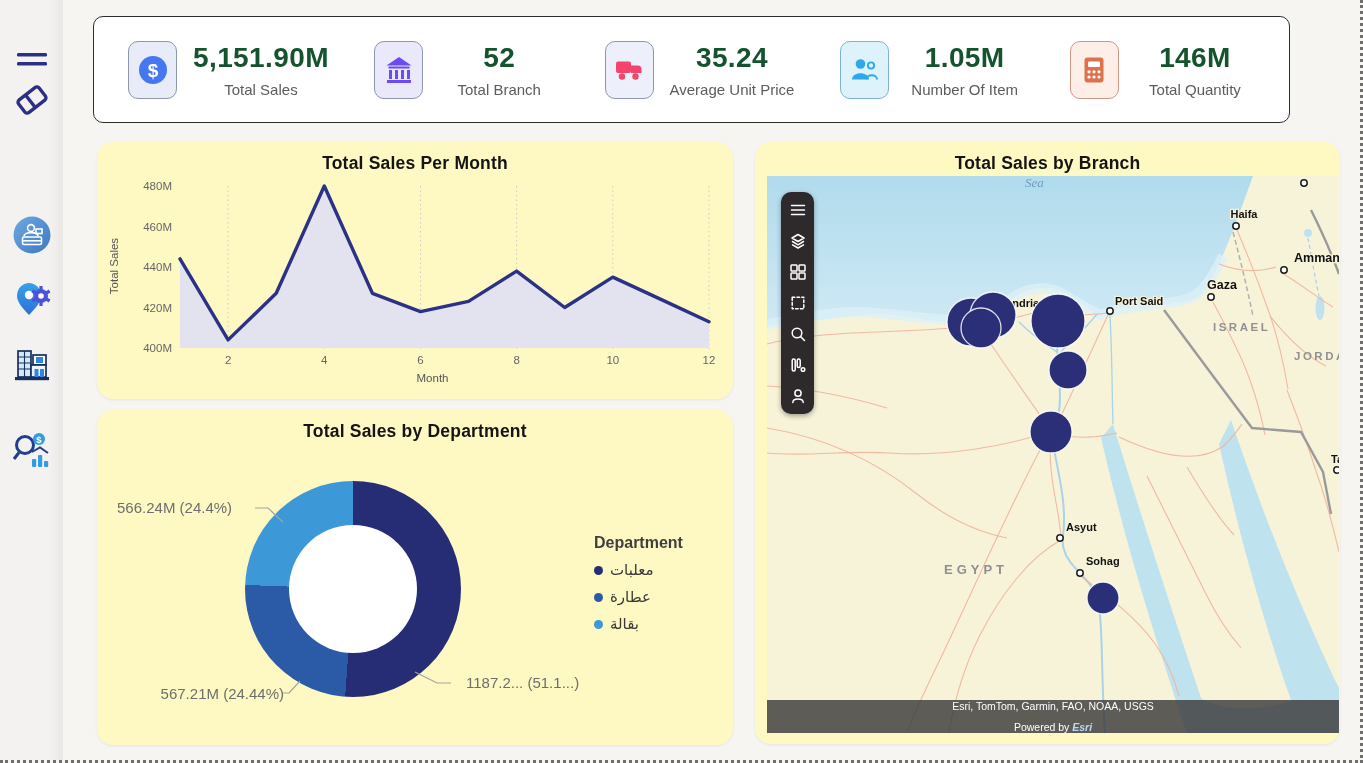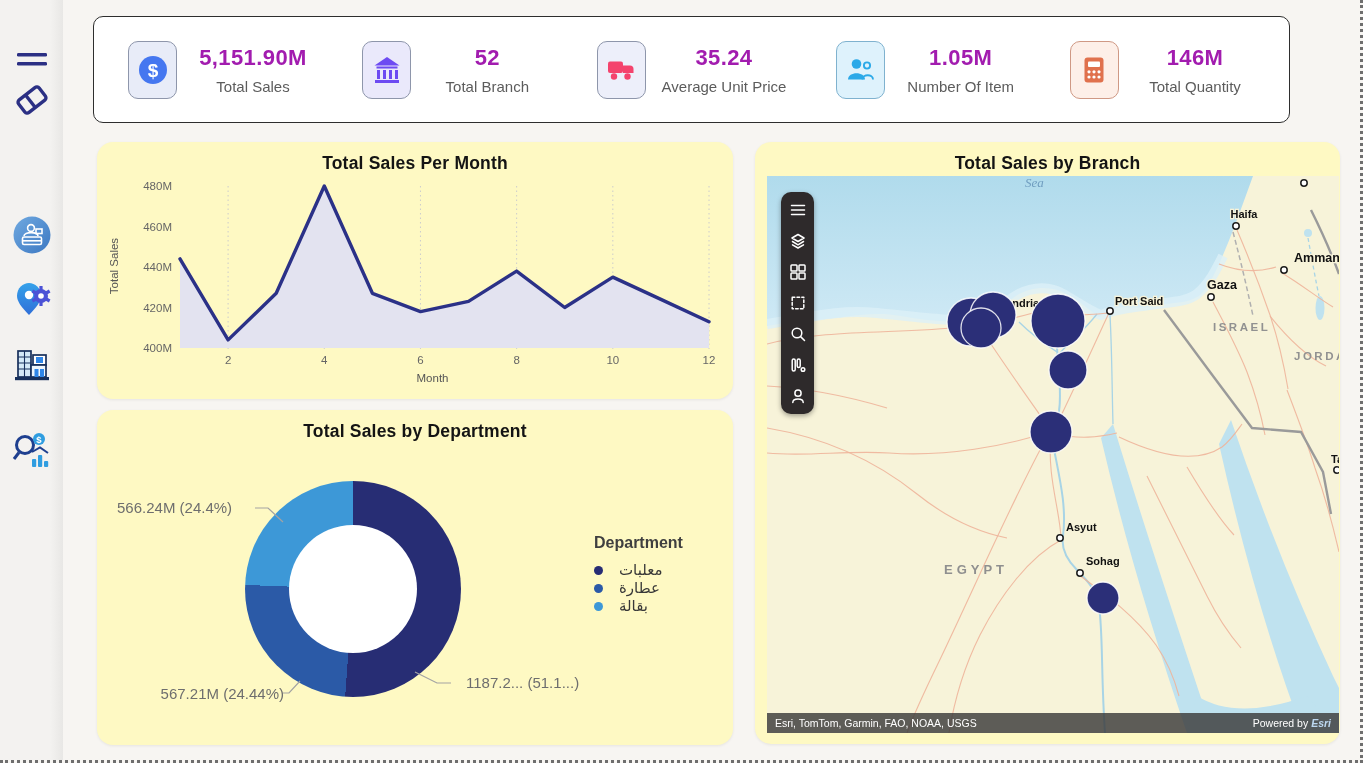--- a/index.html
+++ b/index.html
@@ -12,21 +12,21 @@
   .side-btn{position:absolute;left:50%;transform:translateX(-50%);width:44px;height:44px;
             display:flex;align-items:center;justify-content:center;cursor:pointer;}
   
   .kpi-banner{position:absolute;left:93px;top:16px;width:1197px;height:107px;background:#fff;
               border:1.6px solid #2e2e2e;border-radius:10px;display:flex;align-items:center;
               justify-content:space-between;padding:0 34px;box-sizing:border-box;}
   .kpi{display:flex;align-items:center;gap:16px;}
   .tile{width:47px;height:56px;border-radius:10px;border:1px solid #8e96ab;display:flex;
         align-items:center;justify-content:center;}
   .kpi-text{text-align:center;min-width:120px;}
-  .kpi-value{font-size:22px;font-weight:bold;color:#a21caf;letter-spacing:.4px;}
+  .kpi-value{font-size:28px;font-weight:bold;color:#14532d;letter-spacing:.4px;}
   .kpi-label{font-size:15px;color:#5c5c5c;margin-top:7px;}
   
   .card{position:absolute;background:#fef9c3;border-radius:16px;box-shadow:0 1px 3px rgba(0,0,0,.07);}
   .card h2{margin:0;padding-top:11px;text-align:center;font-size:17.5px;font-weight:800;
            color:#141414;letter-spacing:.2px;}
   .line-card{left:97px;top:142px;width:636px;height:257px;}
   .donut-card{left:97px;top:410px;width:636px;height:335px;}
   .map-card{left:755px;top:142px;width:585px;height:602px;}
   
   .lc-svg{position:absolute;left:0;top:0;}
@@ -42,21 +42,21 @@
   .donut{position:absolute;left:148px;top:71px;width:216px;height:216px;border-radius:50%;cursor:pointer;}
   .donut::after{content:'';position:absolute;inset:44px;background:#fff;border-radius:50%;}
   .leaders{position:absolute;left:0;top:0;pointer-events:none;}
   .leaders polyline{fill:none;stroke:#a3a3a3;stroke-width:1.2;}
   .callout{position:absolute;color:#6e6e6e;font-size:15px;line-height:17px;white-space:nowrap;}
   .cal1{left:358px;top:264px;margin-left:11px;}
   .cal2{left:41px;top:275px;width:146px;text-align:right;}
   .cal3{left:20px;top:89px;width:137px;}
   .legend{position:absolute;left:497px;top:124px;}
   .legend-title{font-size:16px;font-weight:800;color:#3f3f3f;margin-bottom:9px;}
-  .legend-row{display:flex;align-items:center;gap:16px;cursor:pointer;}
+  .legend-row{display:flex;align-items:center;gap:7px;margin-top:9px;cursor:pointer;}
   .legend-dot{width:9px;height:9px;border-radius:50%;flex:0 0 auto;}
   .legend-label{font-size:15px;color:#383838;font-family:"DejaVu Sans",sans-serif;}
   
   .map{position:absolute;left:12px;top:34px;width:572px;height:557px;background:#f7f3d9;
        border-radius:0;overflow:hidden;}
   .map svg.base{position:absolute;left:0;top:0;}
   .road{fill:none;stroke:#eeb49a;stroke-width:1.1;opacity:.9;}
   .road2{fill:none;stroke:#9a9a9a;stroke-width:2.4;}
   .river{fill:none;stroke:#a8d4e6;stroke-width:2;}
   .river-thin{fill:none;stroke:#a8d4e6;stroke-width:1.3;}
@@ -66,23 +66,23 @@
   .sea-label{fill:#6f9dc0;font-style:italic;font-family:"Liberation Serif",serif;font-size:13px;}
   .city-dot{fill:#fff;stroke:#1d1d1d;stroke-width:1.5;}
   .city-label{font-weight:bold;font-size:11px;fill:#111;paint-order:stroke;stroke:#f7f3d9;stroke-width:2.5px;}
   .city-label.big{font-size:12.5px;}
   .bubble{fill:#2b2f78;stroke:#ffffff;stroke-opacity:.85;stroke-width:1.3;cursor:pointer;}
   .map-toolbar{position:absolute;left:14px;top:16px;width:33px;background:#2e2a2b;border-radius:10px;
                box-shadow:0 2px 5px rgba(0,0,0,.35);display:flex;flex-direction:column;align-items:center;
                gap:13px;padding:9px 0;}
   .tool-btn{width:18px;height:18px;cursor:pointer;display:flex;}
   .tool-btn svg{stroke:#fff;fill:none;stroke-width:1.5;stroke-linecap:round;stroke-linejoin:round;}
-  .attribution{position:absolute;left:0;right:0;bottom:0;height:20px;background:rgba(58,58,58,.82);
+  .attribution{position:absolute;left:0;right:0;bottom:0;height:33px;background:rgba(58,58,58,.82);
                color:#fff;font-size:10.5px;display:flex;align-items:center;justify-content:space-between;
-               padding:0 8px;}
+               padding:0 8px;flex-direction:column;}
   .powered b{color:#bcd7ef;font-style:italic;}
 </style>
 </head>
 <body>
 
 <div class="page">
 
   <aside class="sidebar">
     <div class="side-btn" style="top:38px">
       <svg width="32" height="16" viewBox="0 0 32 16">

